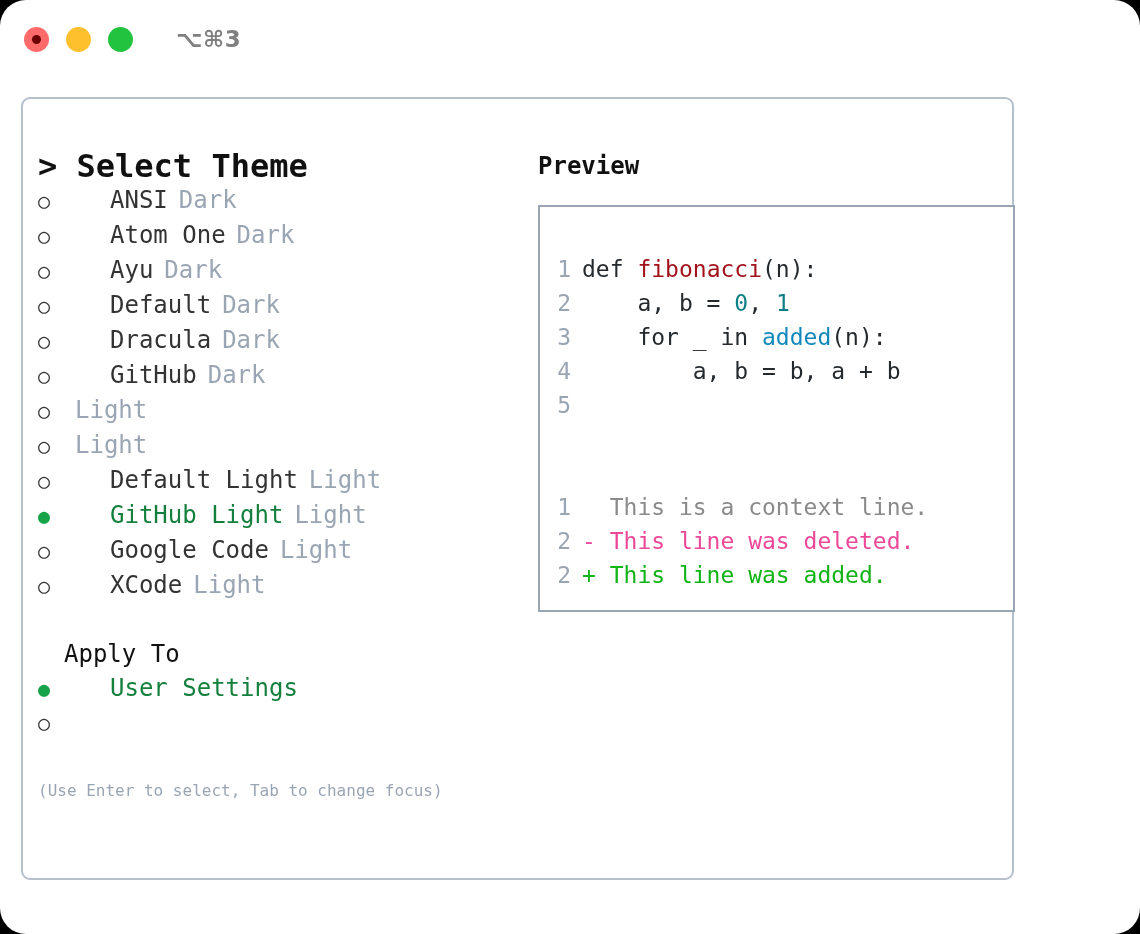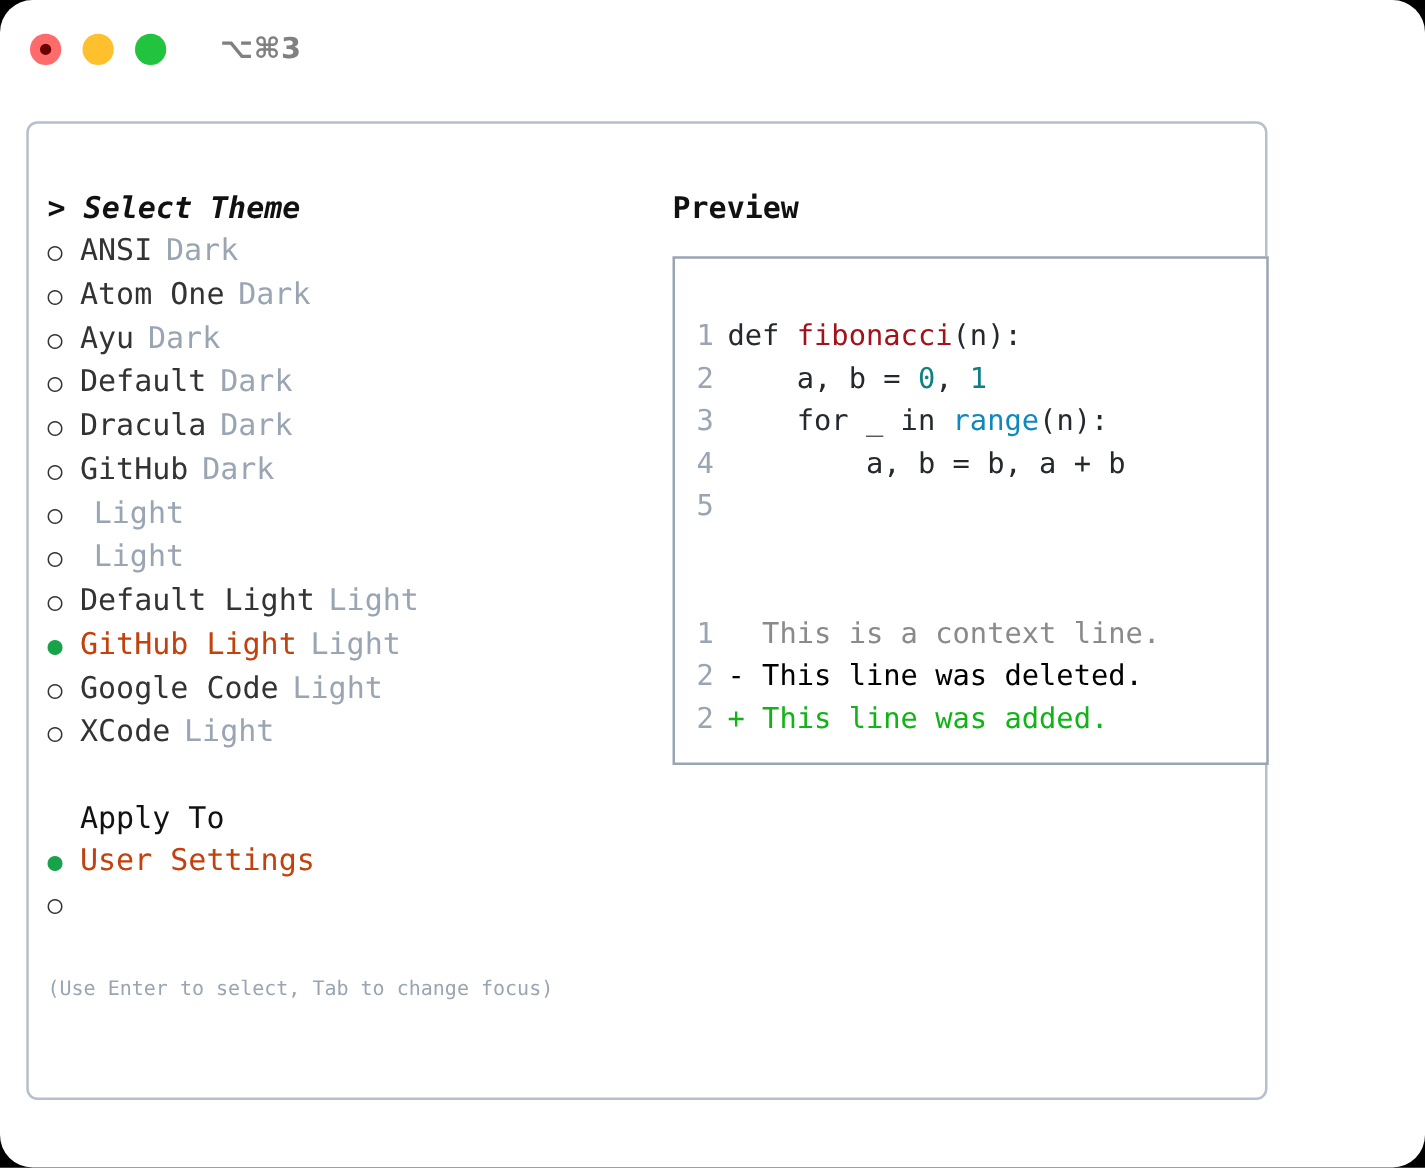--- a/index.html
+++ b/index.html
@@ -70,44 +70,43 @@
     width: 100%; height: 100%;
   }
 
   
   .left-col {
     position: absolute;
     left: 15px; top: 50px;
     width: 450px;
   }
   .section-head {
-    font-size: 24px;
+    font-size: 32px;
     font-weight: bold;
     color: #111111;
     line-height: 34px;
     white-space: pre;
-    font-style: italic;
   }
   .opt-row {
     display: flex;
     align-items: baseline;
     line-height: 34px;
     font-size: 24px;
     white-space: pre;
   }
   .marker {
     display: inline-block;
     width: 26px;
     flex: 0 0 26px;
     color: #333333;
     font-size: 20px;
   }
   .marker.sel { color: #16a34a; }
-  .opt-label { color: #333333; }
-  .opt-row.selected .opt-label { color: #c2410c; }
+  .opt-label { color: #333333; margin-left: 46px; }
+  .opt-row.selected .opt-label { color: #15803d; }
   .opt-suffix { color: #9aa5b4; padding-left: 11px; }
 
   .applyto-head {
     font-size: 24px;
     color: #111111;
     line-height: 34px;
     padding-left: 26px;
     white-space: pre;
   }
   .spacer-lg { height: 34px; }
@@ -152,21 +151,21 @@
   }
   .code-text { color: #24292e; }
   .blank-line { height: 34px; }
 
   .tok-fn   { color: #a3121b; }
   .tok-num  { color: #0f7f86; }
   .tok-call { color: #1188bb; }
   .tok-plain{ color: #24292e; }
 
   .diff-ctx { color: #8a8a8a; }
-  .diff-del { color: #000000; text-align: right; }
+  .diff-del { color: #ec4899; text-align: right; }
   .diff-add { color: #11b317; }
 </style>
 </head>
 <body>
 
 <div class="window">
 
   <div class="titlebar">
     <div class="dots">
       <div class="dot dot-red">
@@ -210,21 +209,21 @@
 
         <div class="hint">(Use Enter to select, Tab to change focus)</div>
       </div>
 
       <div class="right-col">
         <div class="preview-head">Preview</div>
         <div class="preview-box">
           <div id="code-block">
               <div class="code-line"><span class="lineno">1</span><span class="code-text"><span class="tok-plain">def </span><span class="tok-fn">fibonacci</span><span class="tok-plain">(n):</span></span></div>
               <div class="code-line"><span class="lineno">2</span><span class="code-text"><span class="tok-plain">    a, b = </span><span class="tok-num">0</span><span class="tok-plain">, </span><span class="tok-num">1</span></span></div>
-              <div class="code-line"><span class="lineno">3</span><span class="code-text"><span class="tok-plain">    for _ in </span><span class="tok-call">range</span><span class="tok-plain">(n):</span></span></div>
+              <div class="code-line"><span class="lineno">3</span><span class="code-text"><span class="tok-plain">    for _ in </span><span class="tok-call">added</span><span class="tok-plain">(n):</span></span></div>
               <div class="code-line"><span class="lineno">4</span><span class="code-text"><span class="tok-plain">        a, b = b, a + b</span></span></div>
               <div class="code-line"><span class="lineno">5</span></div>
             </div>
           <div class="blank-line"></div>
           <div class="blank-line"></div>
           <div id="diff-block">
               <div class="code-line"><span class="lineno">1</span><span class="diff-ctx">  This is a context line.</span></div>
               <div class="code-line"><span class="lineno">2</span><span class="diff-del">- This line was deleted.</span></div>
               <div class="code-line"><span class="lineno">2</span><span class="diff-add">+ This line was added.</span></div>
             </div>

